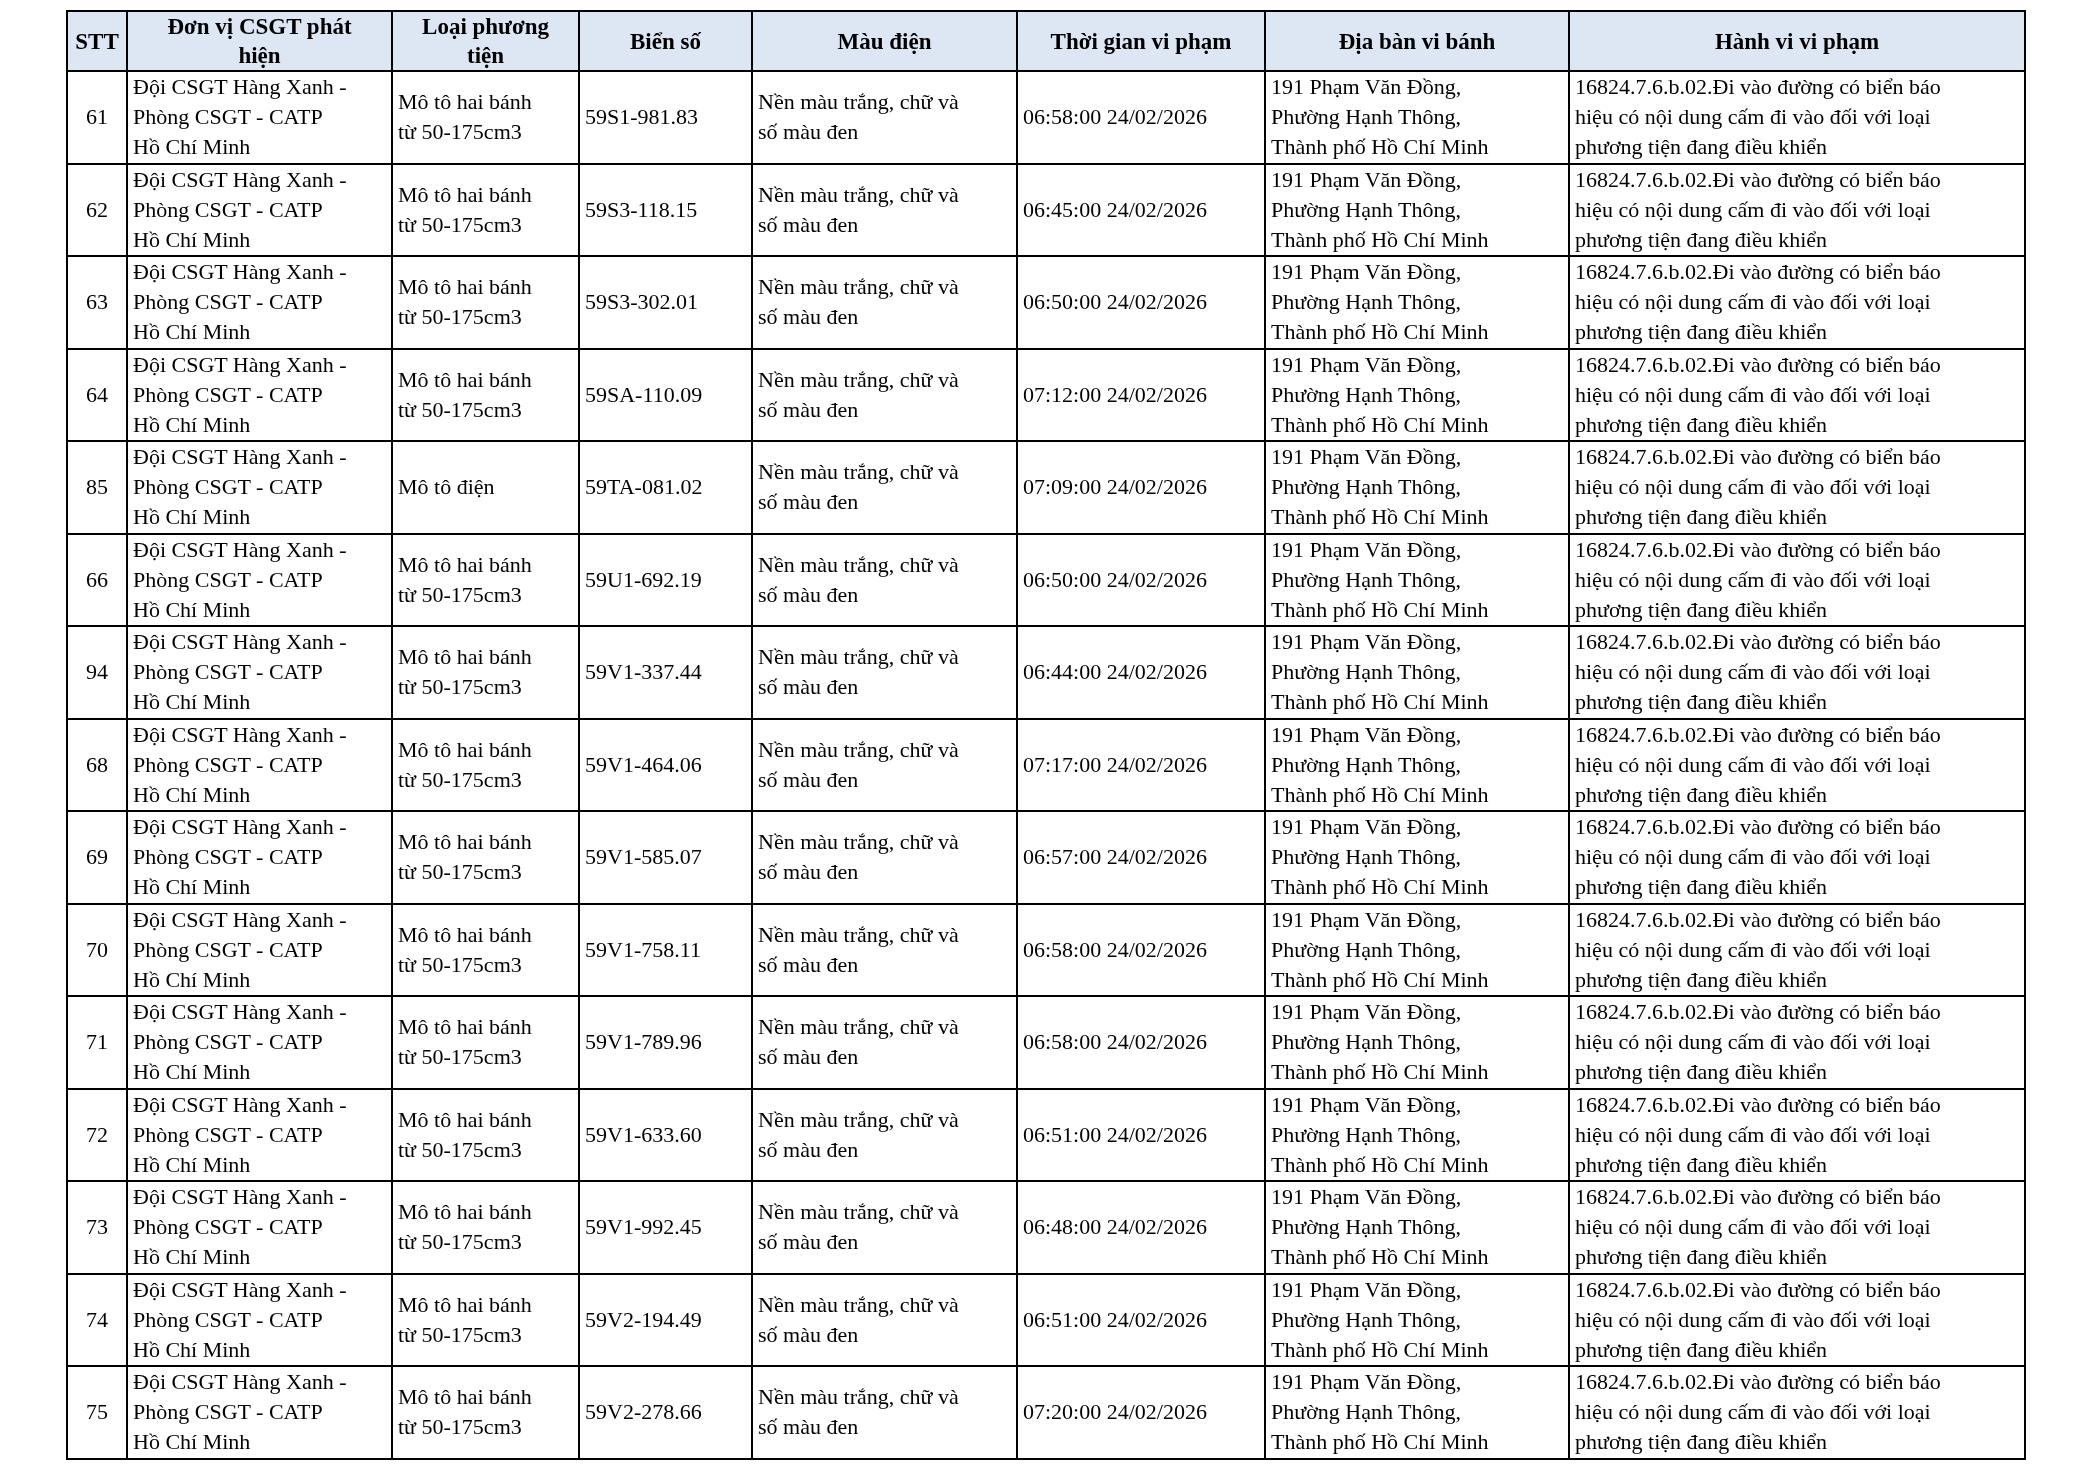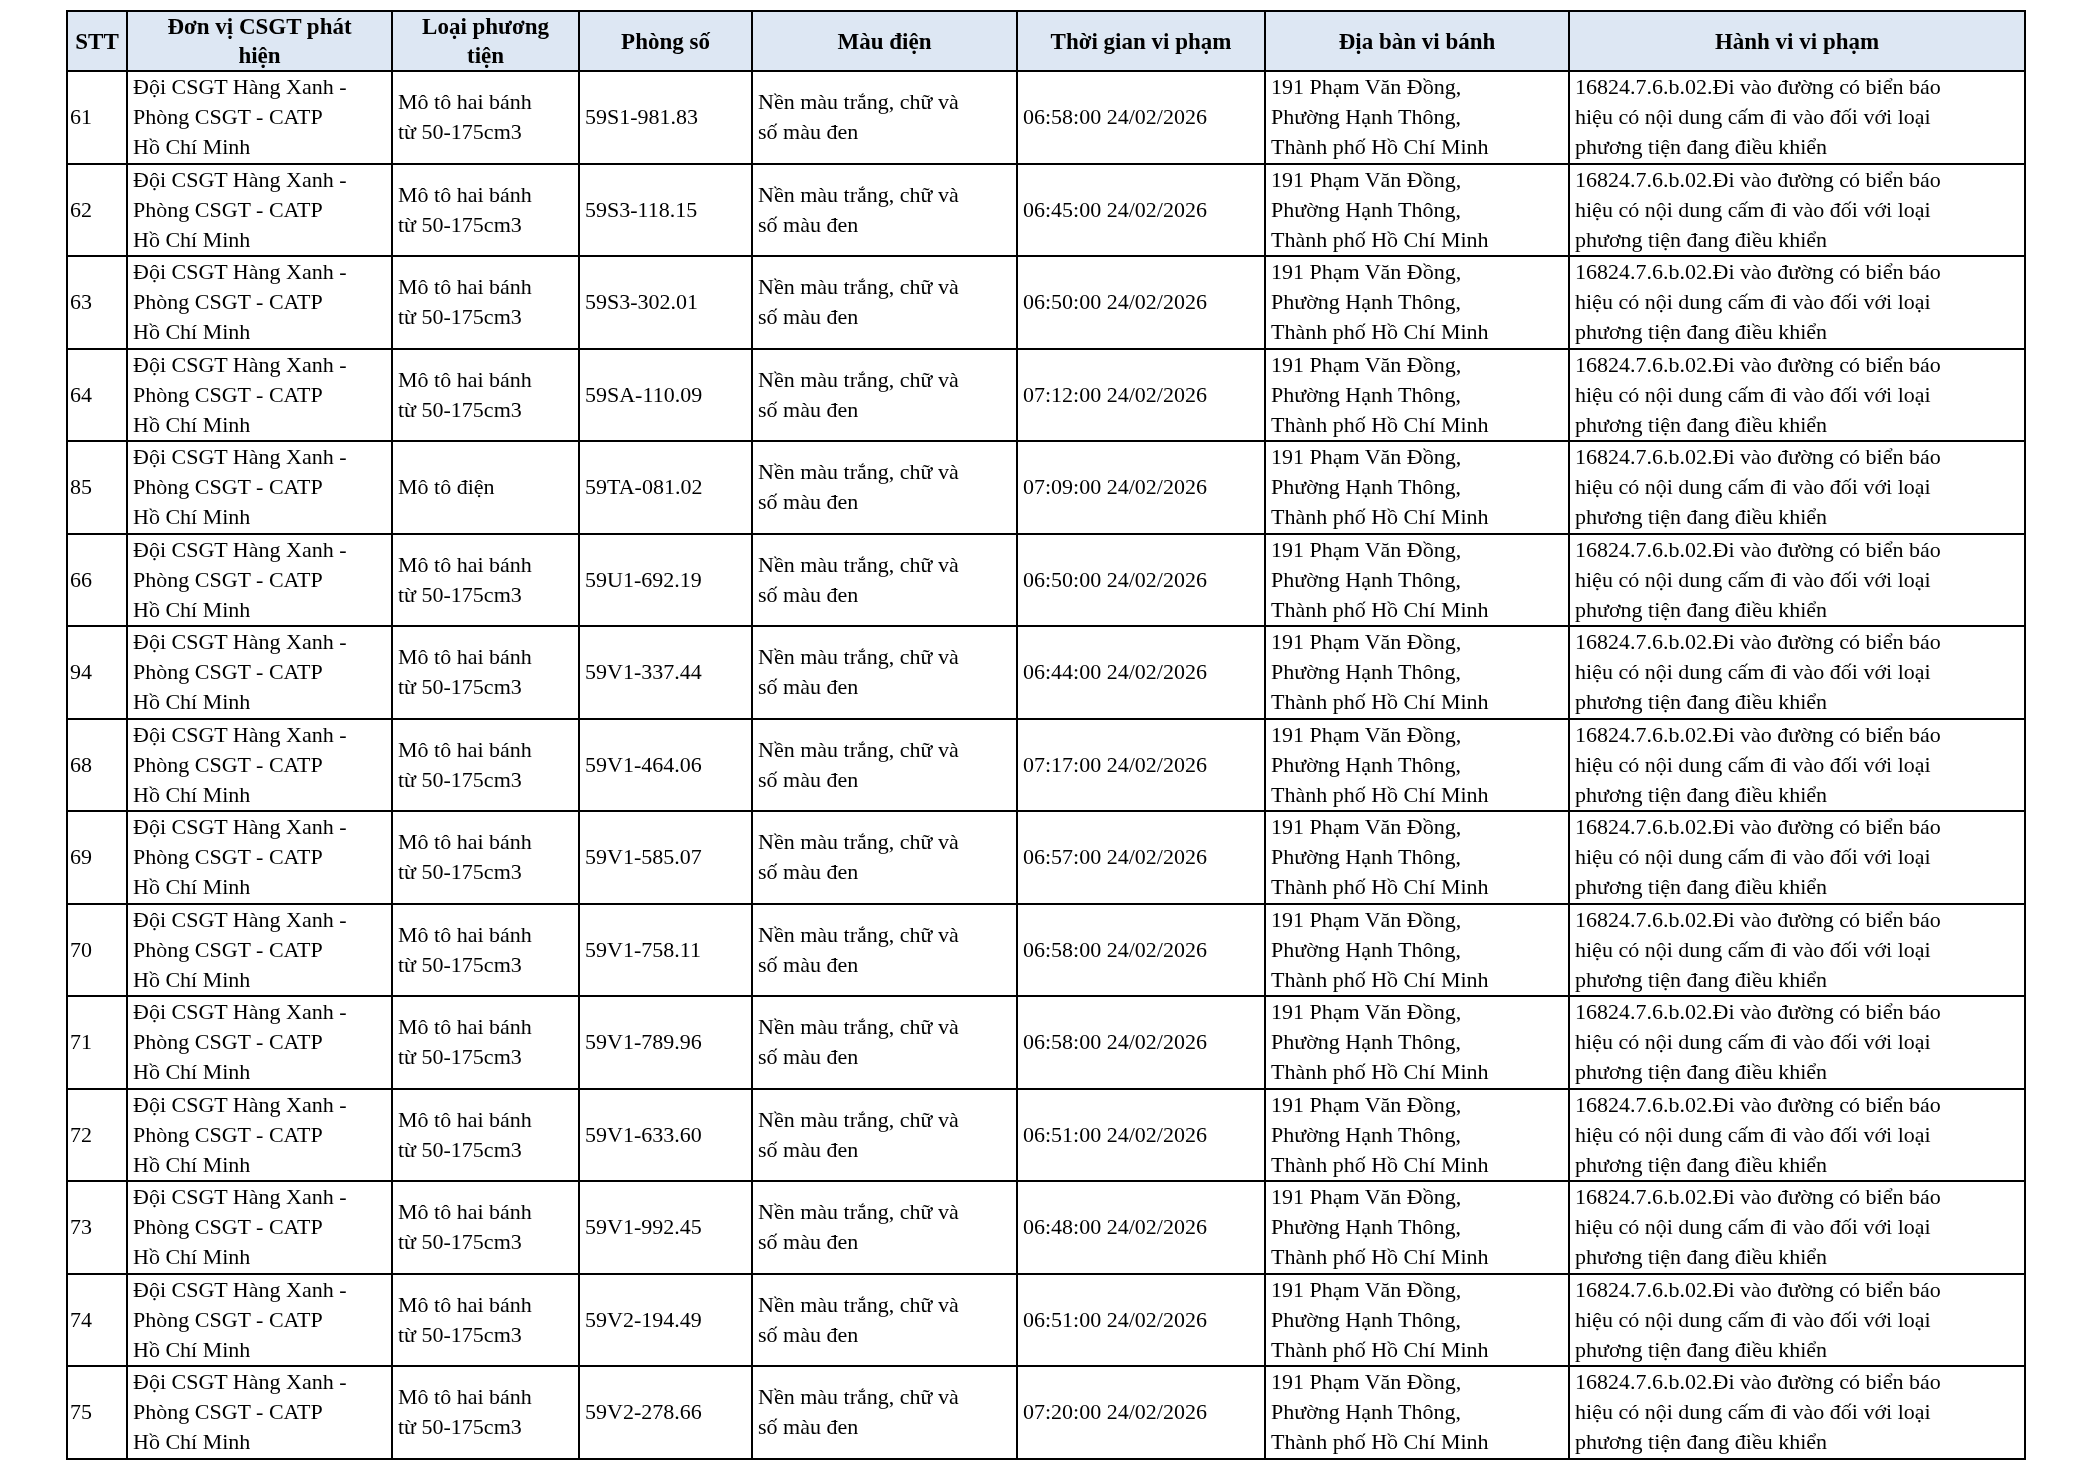--- a/index.html
+++ b/index.html
@@ -31,21 +31,21 @@
     padding: 0 2px;
   }
   tbody tr { height: 92.5px; }
   td {
     font-size: 22px;
     line-height: 30px;
     vertical-align: middle;
     text-align: left;
     padding: 0 3px 0 5px;
   }
-  td.col0 { padding: 0 2px; border-radius: 23px; }
+  td.col0 { text-align: center; padding: 0 2px; border-radius: 23px; }
   
   col.c0 { width: 60px; }
   col.c1 { width: 265px; }
   col.c2 { width: 187px; }
   col.c3 { width: 173px; }
   col.c4 { width: 265px; }
   col.c5 { width: 248px; }
   col.c6 { width: 304px; }
   col.c7 { width: 456px; }
 </style>
@@ -64,21 +64,21 @@
         <col class="c6">
         <col class="c7">
     </colgroup>
     <thead>
       <tr>
           <th class="col0">STT</th>
           <th class="col1">Đơn vị CSGT phát
 hiện</th>
           <th class="col2">Loại phương
 tiện</th>
-          <th class="col3">Phòng số</th>
+          <th class="col3">Biển số</th>
           <th class="col4">Màu điện</th>
           <th class="col5">Thời gian vi phạm</th>
           <th class="col6">Địa bàn vi bánh</th>
           <th class="col7">Hành vi vi phạm</th>
         </tr>
     </thead>
     <tbody>
         <tr>
           <td class="col0">61</td>
           <td class="col1">Đội CSGT Hàng Xanh -

